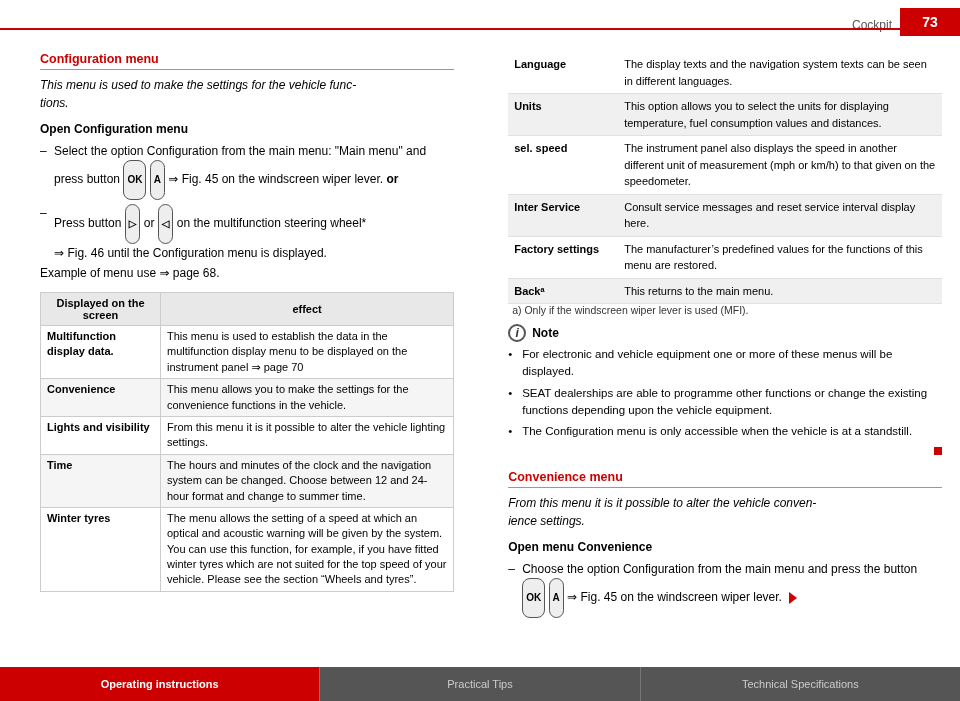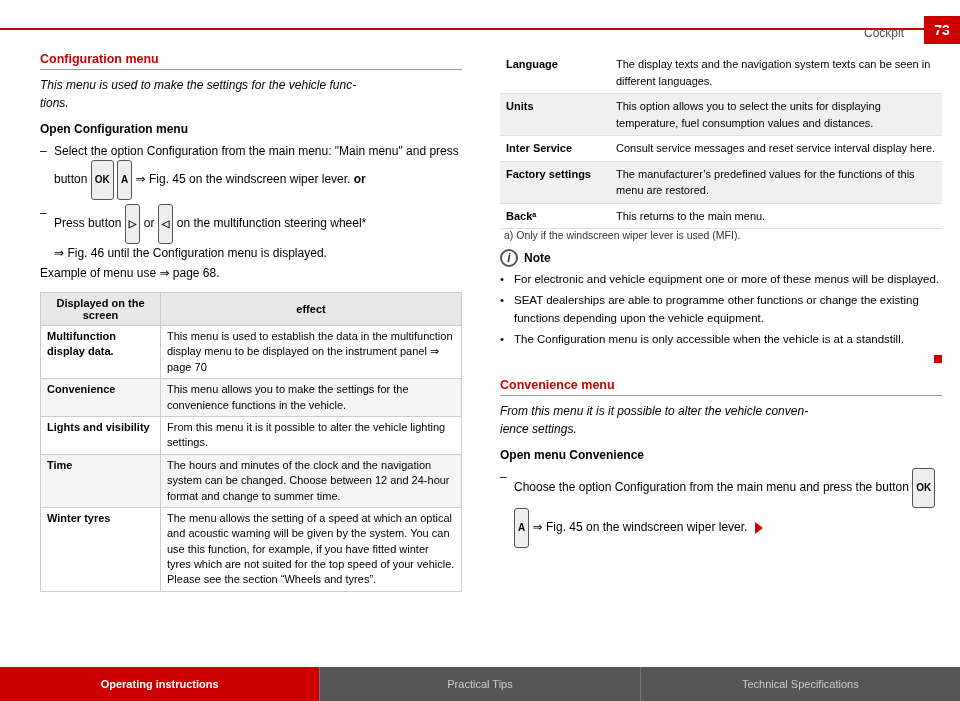--- a/index.html
+++ b/index.html
@@ -9,40 +9,39 @@
       font-family: Arial, Helvetica, sans-serif;
       font-size: 12px;
       background: #fff;
       overflow: hidden;
       position: relative;
     }
 
     
     .header-bar {
       position: absolute;
-      top: 16px;
+      top: 8px;
       right: 0;
       display: flex;
       align-items: center;
       justify-content: flex-end;
       padding-right: 0;
-      gap: 12px;
     }
     .header-title {
       font-size: 12px;
       color: #555;
       padding-right: 8px;
       padding-top: 6px;
     }
     .page-number-box {
       background: #c00;
       color: #fff;
       font-size: 14px;
       font-weight: bold;
-      width: 36px;
+      width: 60px;
       height: 28px;
       display: flex;
       align-items: center;
       justify-content: center;
     }
 
     
     .top-red-line {
       position: absolute;
       top: 28px;
@@ -53,21 +52,21 @@
     }
 
     
     .main-content {
       position: absolute;
       top: 38px;
       left: 0;
       right: 0;
       bottom: 36px;
       display: flex;
-      gap: 0;
+      gap: 16px;
     }
 
     
     .left-col {
       width: 480px;
       padding: 14px 18px 14px 40px;
       overflow: hidden;
     }
 
     
@@ -265,21 +264,21 @@
       font-weight: bold;
     }
     .nav-item:last-child {
       border-right: none;
     }
 
     
     .btn-inline {
       display: inline-block;
       border: 1px solid #555;
-      border-radius: 3px;
+      border-radius: 8px;
       padding: 12px 3px;
       font-size: 10px;
       font-weight: bold;
       background: #eee;
       vertical-align: middle;
       line-height: 1.4;
     }
   </style>
 </head>
 <body>
@@ -351,20 +350,24 @@
 
     <table class="info-table">
       <tbody id="info-table-body">
       <tr>
             <td>Language</td>
             <td>The display texts and the navigation system texts can be seen in different languages.</td>
           </tr>
           <tr>
             <td>Units</td>
             <td>This option allows you to select the units for displaying temperature, fuel consumption values and distances.</td>
+          </tr>
+          <tr>
+            <td>sel. speed</td>
+            <td>The instrument panel also displays the speed in another different unit of measurement (mph or km/h) to that given on the speedometer.</td>
           </tr>
           <tr>
             <td>Inter Service</td>
             <td>Consult service messages and reset service interval display here.</td>
           </tr>
           <tr>
             <td>Factory settings</td>
             <td>The manufacturer’s predefined values for the functions of this menu are restored.</td>
           </tr>
           <tr>

